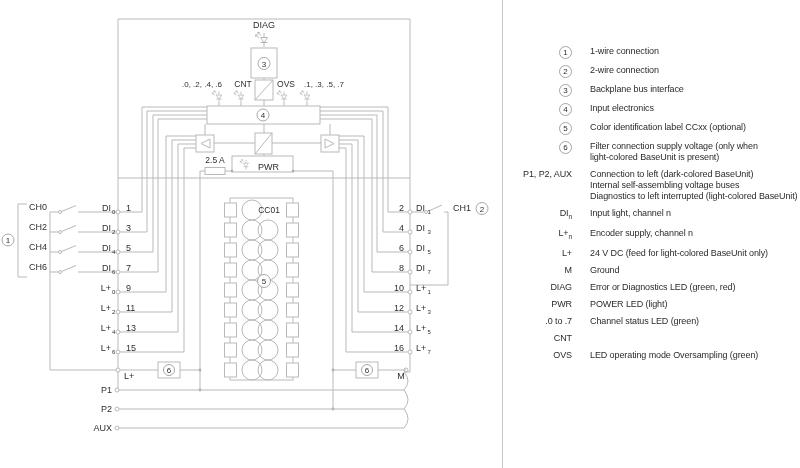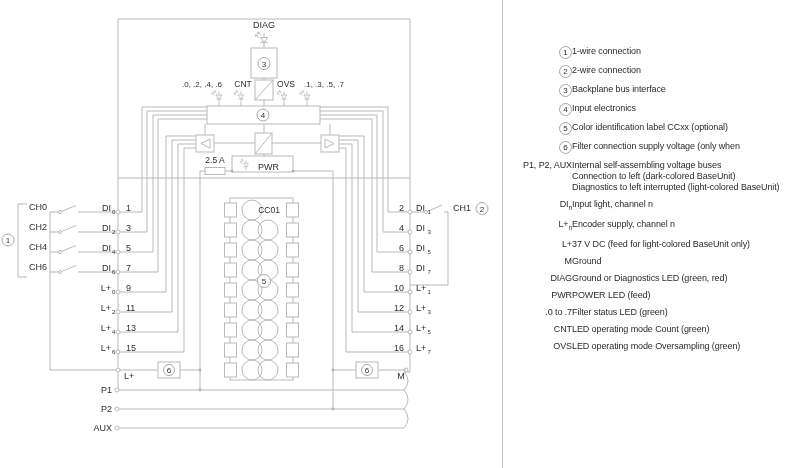--- a/index.html
+++ b/index.html
@@ -14,21 +14,21 @@
   svg text{fill:#2e2e2e;stroke:none;font-family:"Liberation Sans",sans-serif;font-size:9px;}
   svg text.t8{font-size:8px;}
   svg text.t85{font-size:8.5px;}
   svg text.sub{font-size:6px;}
   svg text.cnum{font-size:8px;text-anchor:middle;}
   .divider{position:absolute;left:502px;top:0;width:1px;height:468px;background:#c9c9c9;}
   .legend{position:absolute;left:510px;top:46px;width:295px;color:#2b2b2b;
           font-size:9px;line-height:11px;letter-spacing:-0.1px;}
   .lrow{display:flex;margin-bottom:6px;}
   .lkey{width:62px;text-align:right;flex:none;}
-  .ltxt{margin-left:0;white-space:nowrap;}
+  .ltxt{margin-left:18px;white-space:nowrap;}
   .circ{display:inline-block;width:11px;height:11px;border:1px solid #a5a5a5;border-radius:50%;
         text-align:center;font-size:8px;line-height:11px;letter-spacing:0;}
   .lkey sub,.ltxt sub{font-size:6.5px;}
 </style>
 </head>
 <body>
 
 <svg id="stage" width="800" height="468" viewBox="0 0 800 468">
   <defs>
     <g id="led">
@@ -344,77 +344,75 @@
   <div class="lrow">
     <div class="lkey"><span class="circ">5</span></div>
     <div class="ltxt">
         <div>Color identification label CCxx (optional)</div>
       </div>
   </div>
   <div class="lrow">
     <div class="lkey"><span class="circ">6</span></div>
     <div class="ltxt">
       <div>Filter connection supply voltage (only when</div>
+      <div>light-colored BaseUnit is present)</div>
     </div>
   </div>
   <div class="lrow">
     <div class="lkey">P1, P2, AUX</div>
     <div class="ltxt">
+      <div>Connection to left (dark-colored BaseUnit)</div>
       <div>Internal self-assembling voltage buses</div>
-      <div>Connection to left (dark-colored BaseUnit)</div>
       <div>Diagnostics to left interrupted (light-colored BaseUnit)</div>
     </div>
   </div>
   <div class="lrow">
     <div class="lkey"><span>DI</span><sub>n</sub></div>
     <div class="ltxt">
         <div>Input light, channel n</div>
       </div>
   </div>
   <div class="lrow">
     <div class="lkey"><span>L+</span><sub>n</sub></div>
     <div class="ltxt">
         <div>Encoder supply, channel n</div>
       </div>
   </div>
   <div class="lrow">
     <div class="lkey">L+</div>
     <div class="ltxt">
-        <div>37 V DC (feed for light-colored BaseUnit only)</div>
+        <div>24 V DC (feed for light-colored BaseUnit only)</div>
       </div>
   </div>
   <div class="lrow">
     <div class="lkey">M</div>
     <div class="ltxt">
         <div>Ground</div>
       </div>
   </div>
   <div class="lrow">
     <div class="lkey">DIAG</div>
     <div class="ltxt">
-        <div>Ground or Diagnostics LED (green, red)</div>
+        <div>Error or Diagnostics LED (green, red)</div>
       </div>
   </div>
   <div class="lrow">
     <div class="lkey">PWR</div>
     <div class="ltxt">
-        <div>POWER LED (feed)</div>
+        <div>POWER LED (light)</div>
       </div>
   </div>
   <div class="lrow">
     <div class="lkey">.0 to .7</div>
     <div class="ltxt">
-        <div>Filter status LED (green)</div>
+        <div>Channel status LED (green)</div>
       </div>
   </div>
   <div class="lrow">
     <div class="lkey">CNT</div>
-    <div class="ltxt">
-        <div>LED operating mode Count (green)</div>
-      </div>
   </div>
   <div class="lrow">
     <div class="lkey">OVS</div>
     <div class="ltxt">
         <div>LED operating mode Oversampling (green)</div>
       </div>
   </div>
 </div>
 
 </body></html>

